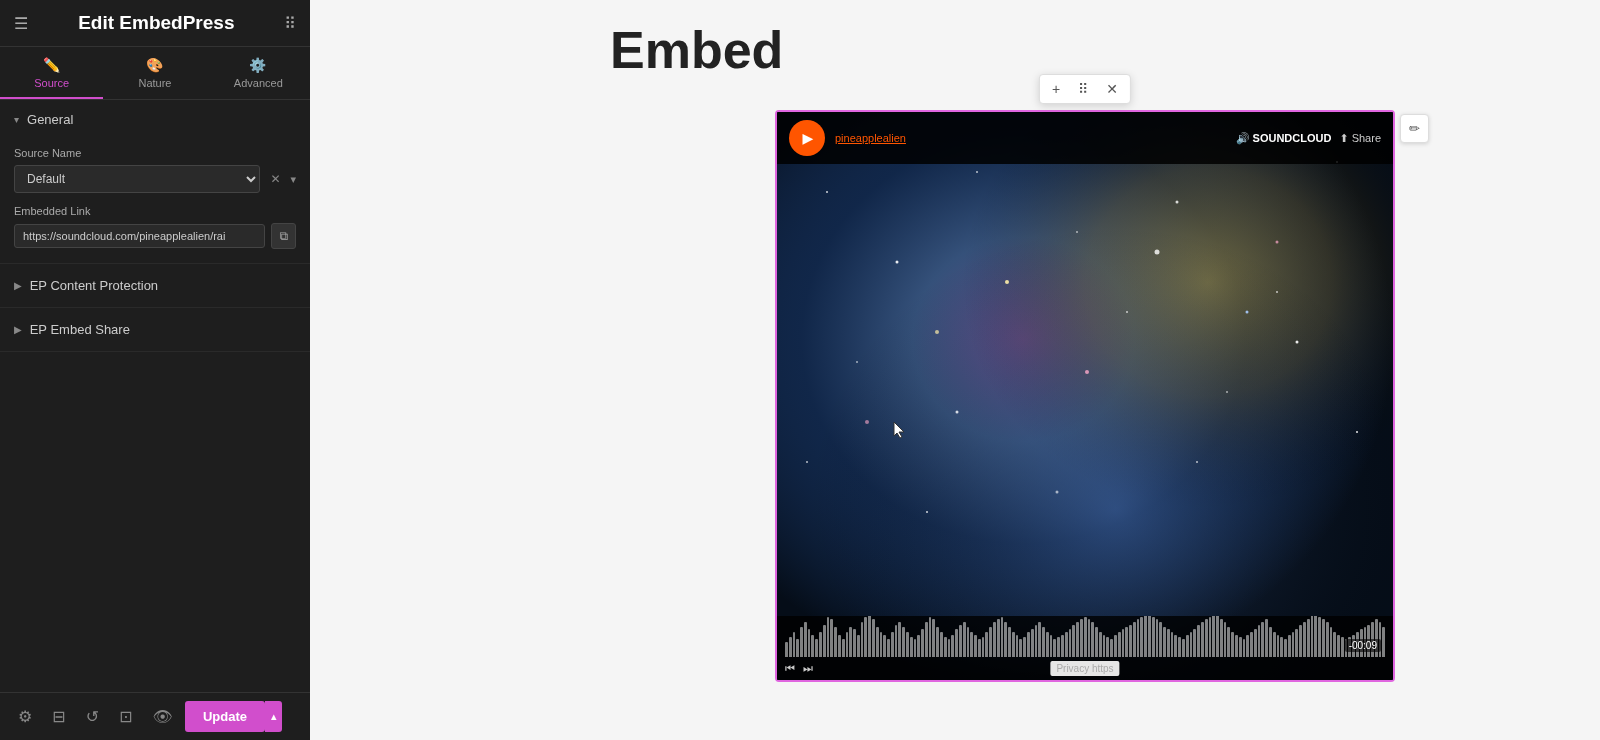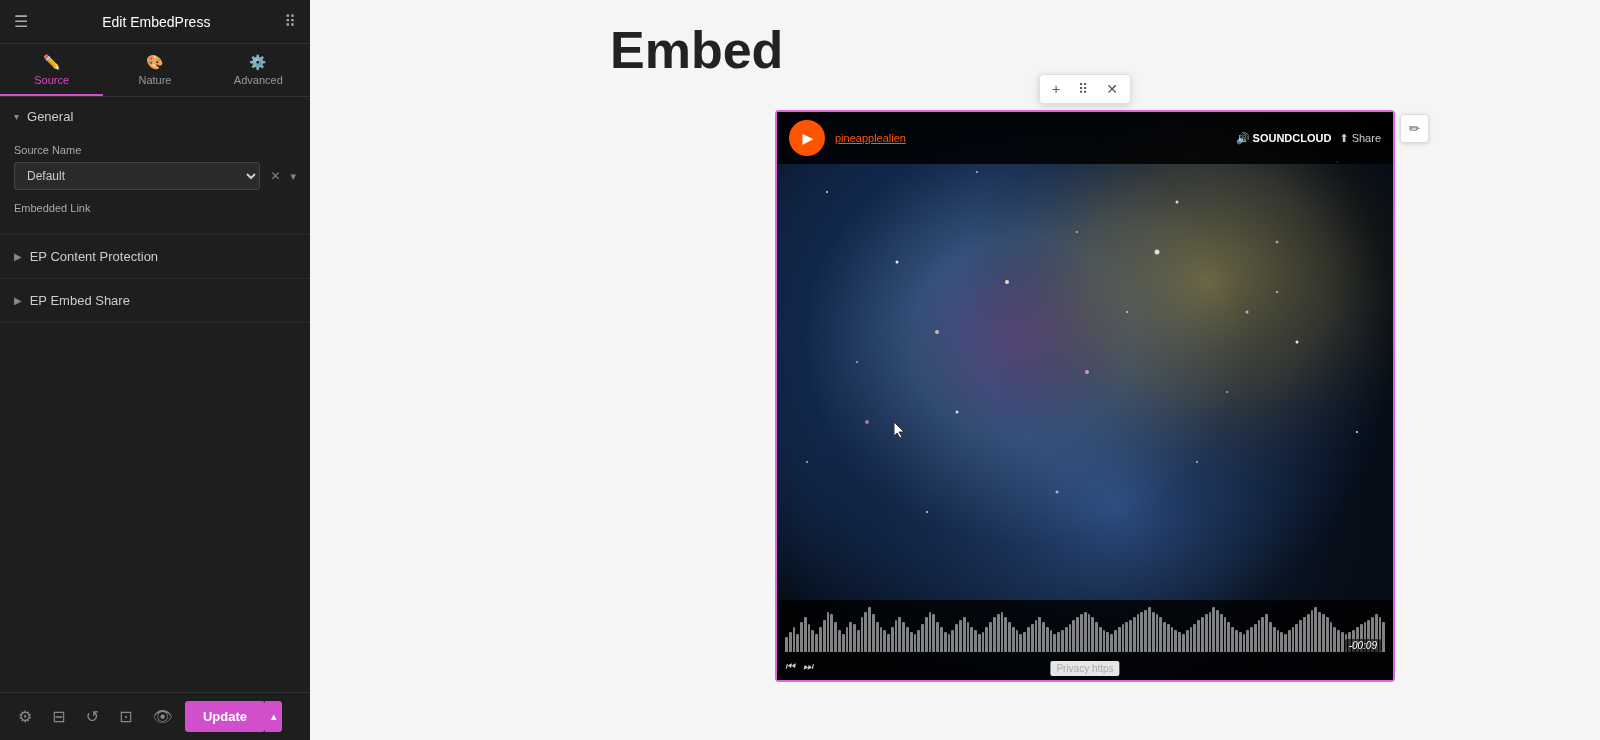--- a/index.html
+++ b/index.html
@@ -28,22 +28,22 @@
       display: flex;
       align-items: center;
       justify-content: space-between;
       padding: 12px 14px;
       border-bottom: 1px solid #333;
       background: #1e1e1e;
     }
 
     .sidebar-header-title {
       color: #fff;
-      font-size: 14px;
-      font-weight: 400;
+      font-size: 19px;
+      font-weight: 700;
     }
 
     .hamburger-icon, .grid-icon {
       color: #aaa;
       font-size: 16px;
       cursor: pointer;
     }
 
     
     .sidebar-tabs {
@@ -417,26 +417,25 @@
         radial-gradient(circle at 50% 60%, rgba(100,150,255,0.3) 0%, transparent 40%),
         radial-gradient(circle at 80% 70%, rgba(200,150,50,0.4) 0%, transparent 25%);
     }
 
     
     .sc-waveform-area {
       position: absolute;
       bottom: 0;
       left: 0;
       right: 0;
-      height: 80px;
+      height: 64px;
       background: rgba(0,0,0,0.8);
       display: flex;
       flex-direction: column;
       justify-content: flex-end;
-      font-style: italic;
     }
 
     .sc-waveform {
       display: flex;
       align-items: flex-end;
       height: 50px;
       padding: 0 8px;
       gap: 1px;
       overflow: hidden;
     }
@@ -554,20 +553,24 @@
         <div class="field-label">Source Name</div>
         <div class="field-select-row">
           <select class="field-select">
             <option>Default</option>
           </select>
           <span class="field-clear">✕</span>
           <span style="color:#888;font-size:11px;">▾</span>
         </div>
 
         <div class="embedded-label">Embedded Link</div>
+        <div class="embedded-input-row">
+          <input class="embedded-input" type="text" value="https://soundcloud.com/pineapplealien/rai" style="">
+          <button class="embedded-copy-btn">⧉</button>
+        </div>
       </div>
     </div>
 
     <div class="collapsed-section">
       <div class="collapsed-section-header">
         <span class="section-chevron">▶</span>
         <span>EP Content Protection</span>
       </div>
     </div>
 

